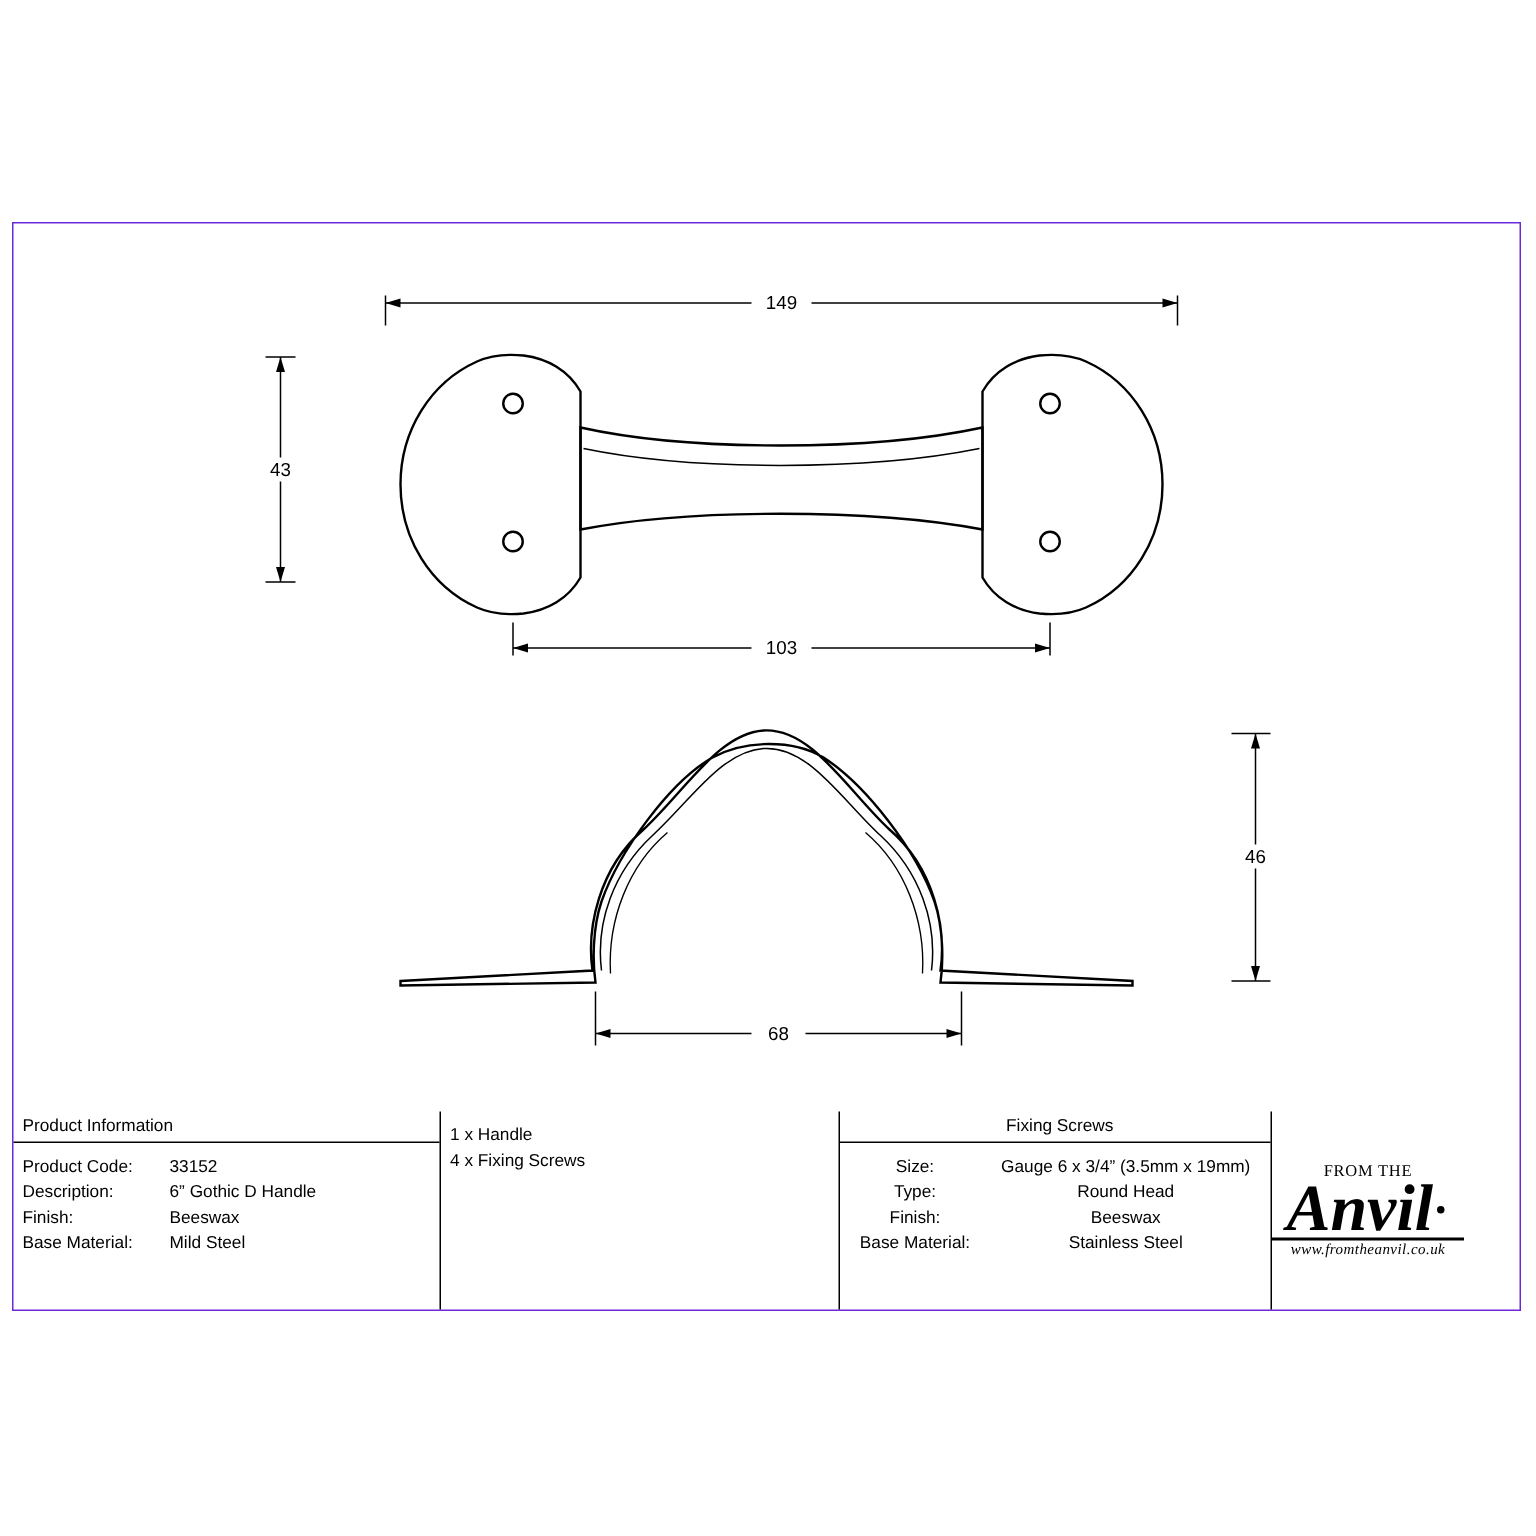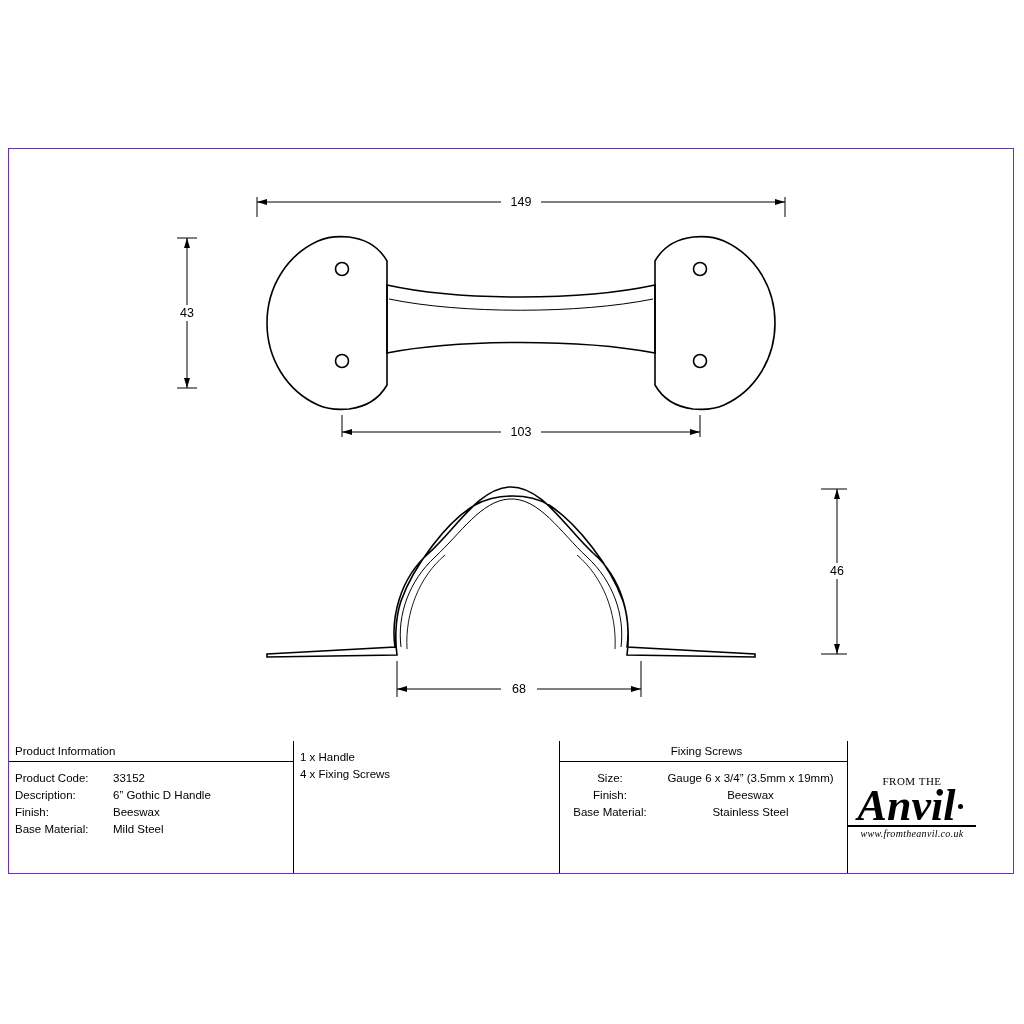--- a/index.html
+++ b/index.html
@@ -301,20 +301,24 @@
     </div>
 
     <div class="info-col col-screws">
       <div class="col-header">Fixing Screws</div>
       <div class="col-body">
         <div class="kv kv-screws">
           <span class="k">Size:</span>
           <span class="v">Gauge 6 x 3/4” (3.5mm x 19mm)</span>
         </div>
         <div class="kv kv-screws">
+          <span class="k">Type:</span>
+          <span class="v">Round Head</span>
+        </div>
+        <div class="kv kv-screws">
           <span class="k">Finish:</span>
           <span class="v">Beeswax</span>
         </div>
         <div class="kv kv-screws">
           <span class="k">Base Material:</span>
           <span class="v">Stainless Steel</span>
         </div>
       </div>
     </div>
 

